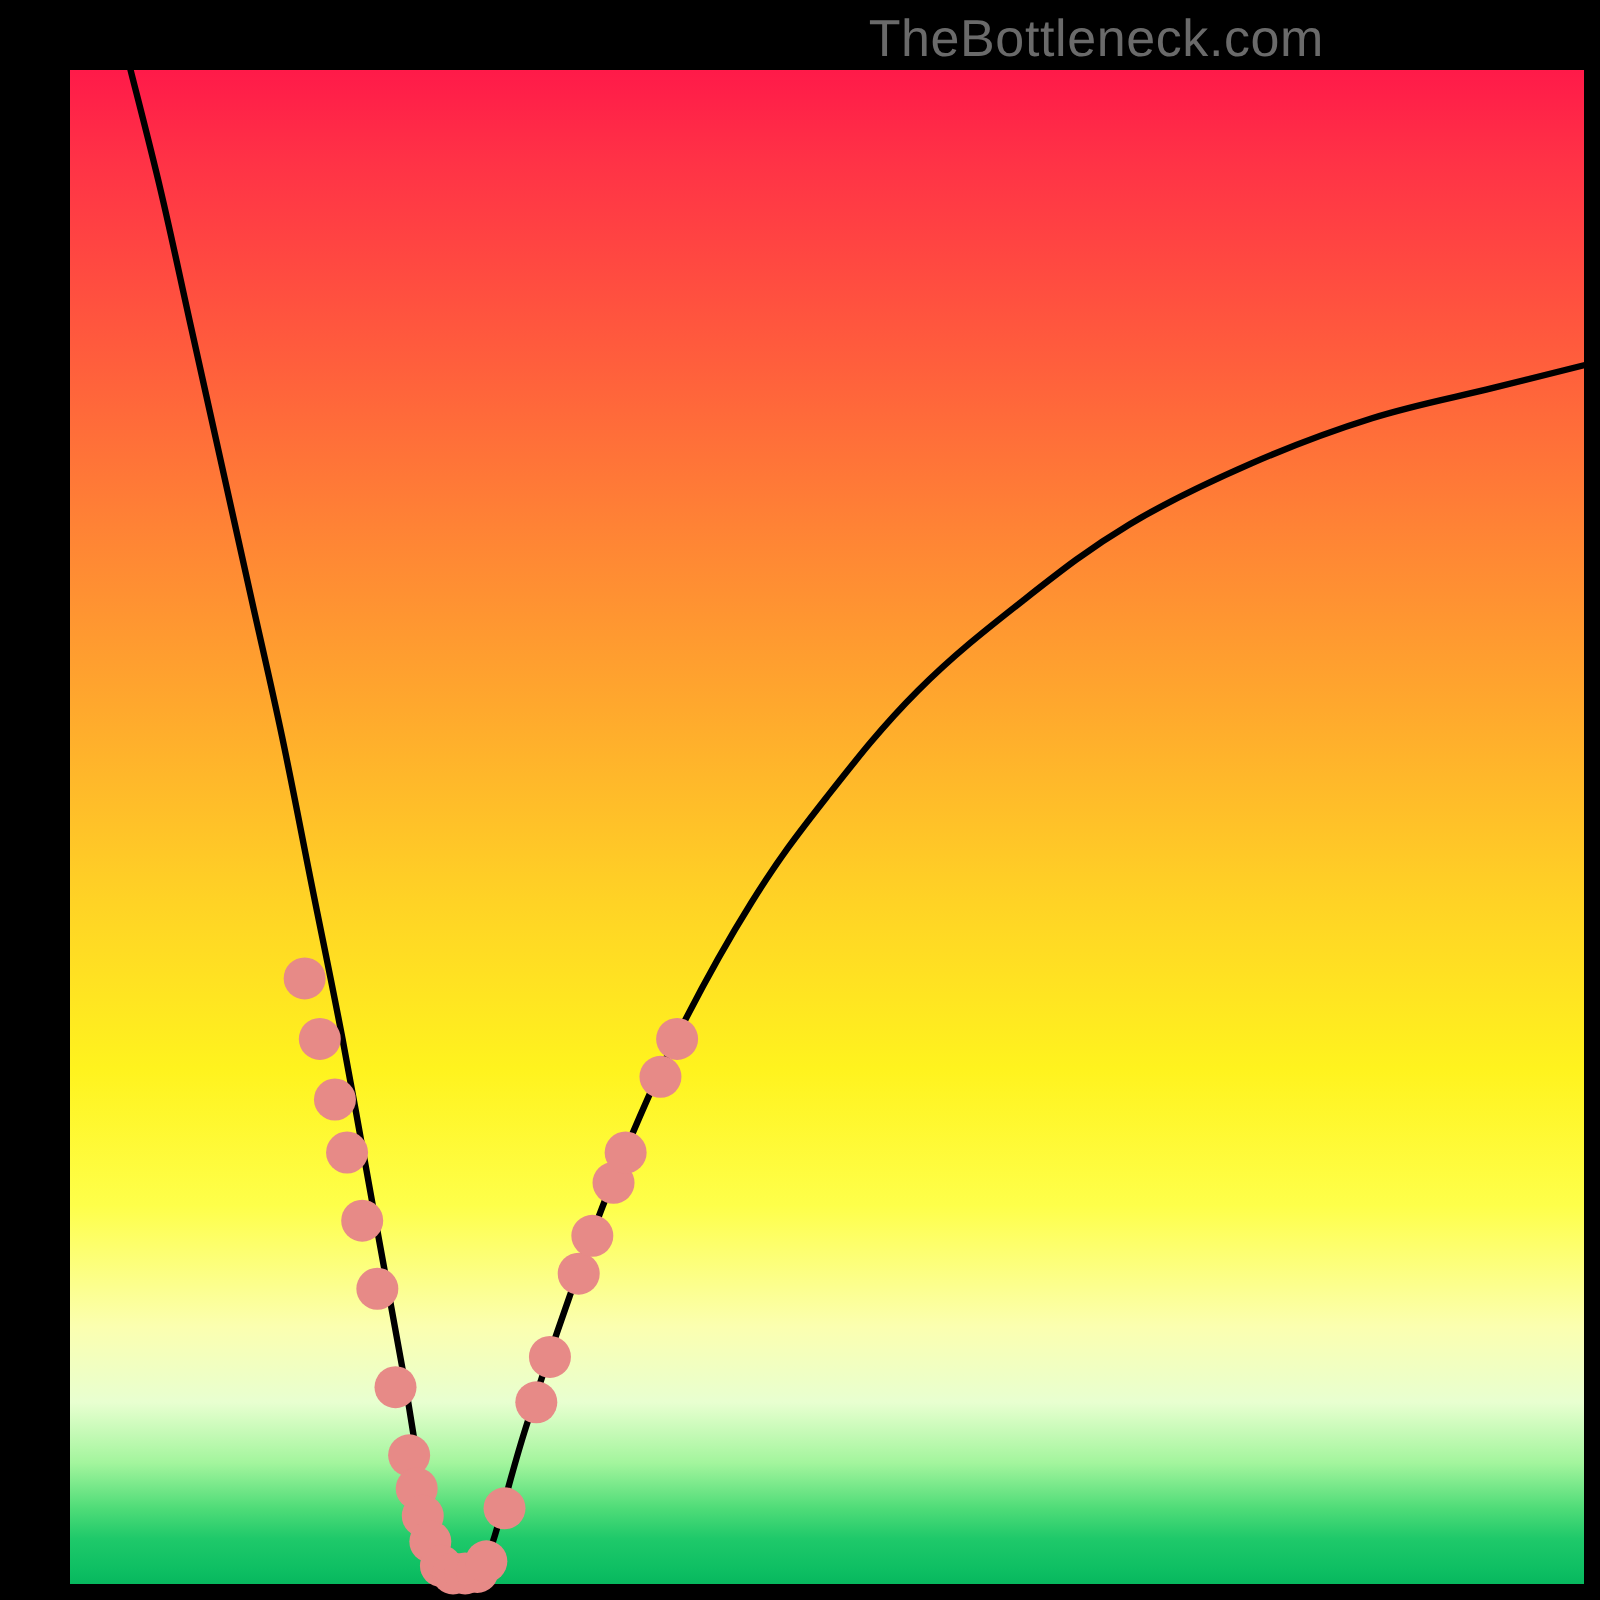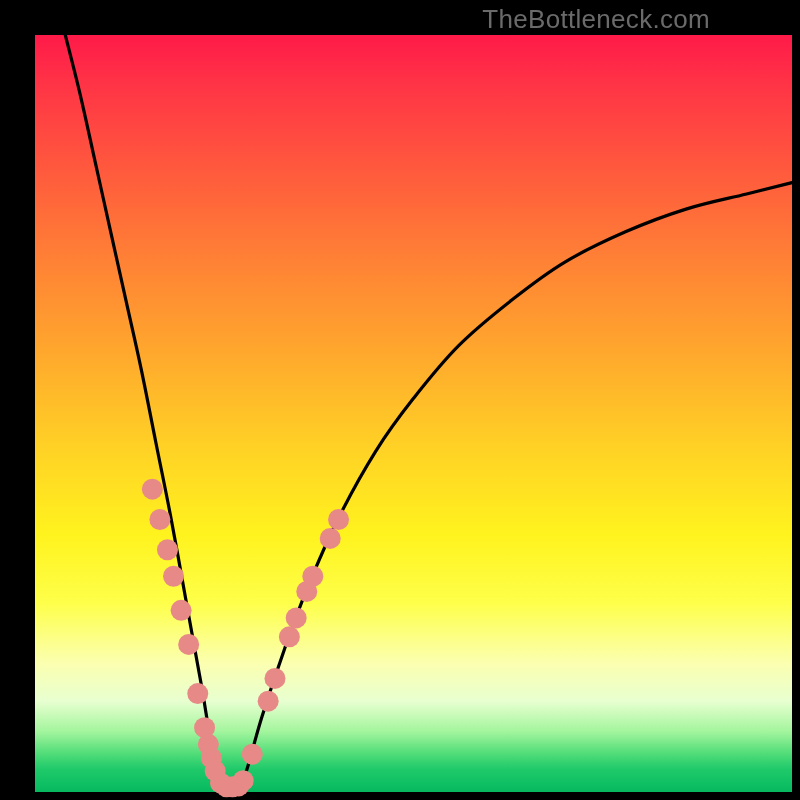--- a/index.html
+++ b/index.html
@@ -11,21 +11,20 @@
     background: #000;
     font-family: Arial, Helvetica, sans-serif;
   }
   .frame {
     position: absolute;
     left: 0;
     top: 0;
     width: 672px;
     height: 800px;
     background: #000;
-    padding-left: 48px;
   }
   .plot {
     position: absolute;
     left: 35px;
     top: 35px;
     width: 757px;
     height: 757px;
     
     background: linear-gradient(to bottom,
       #ff1a49 0%,

